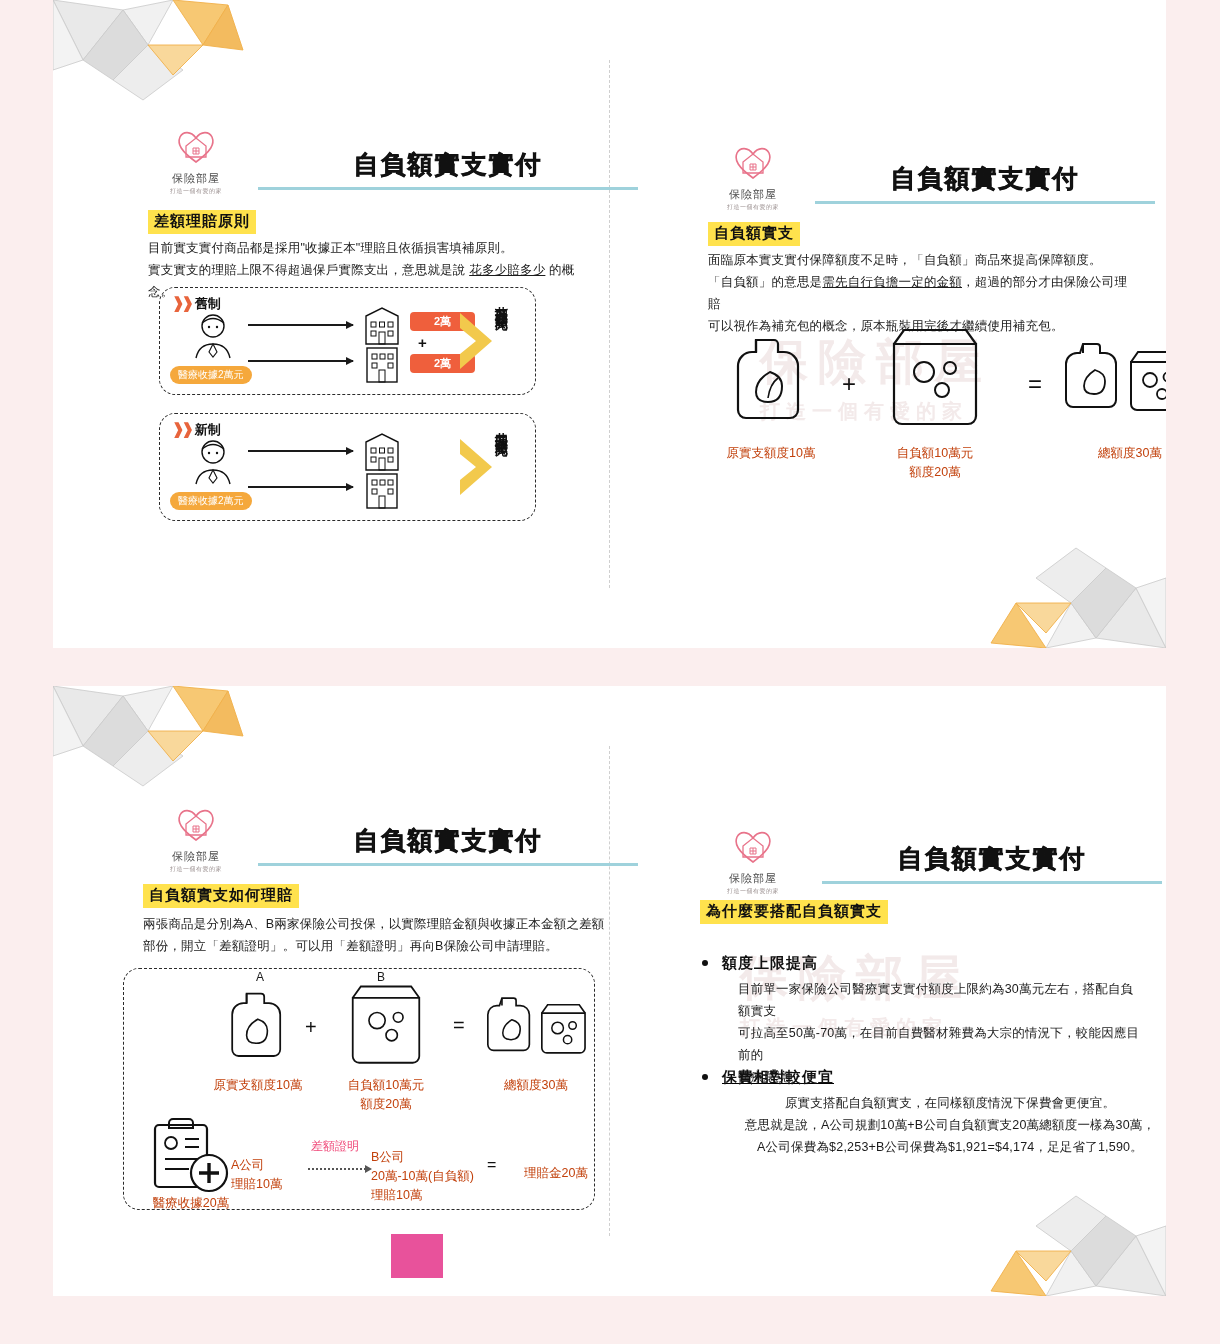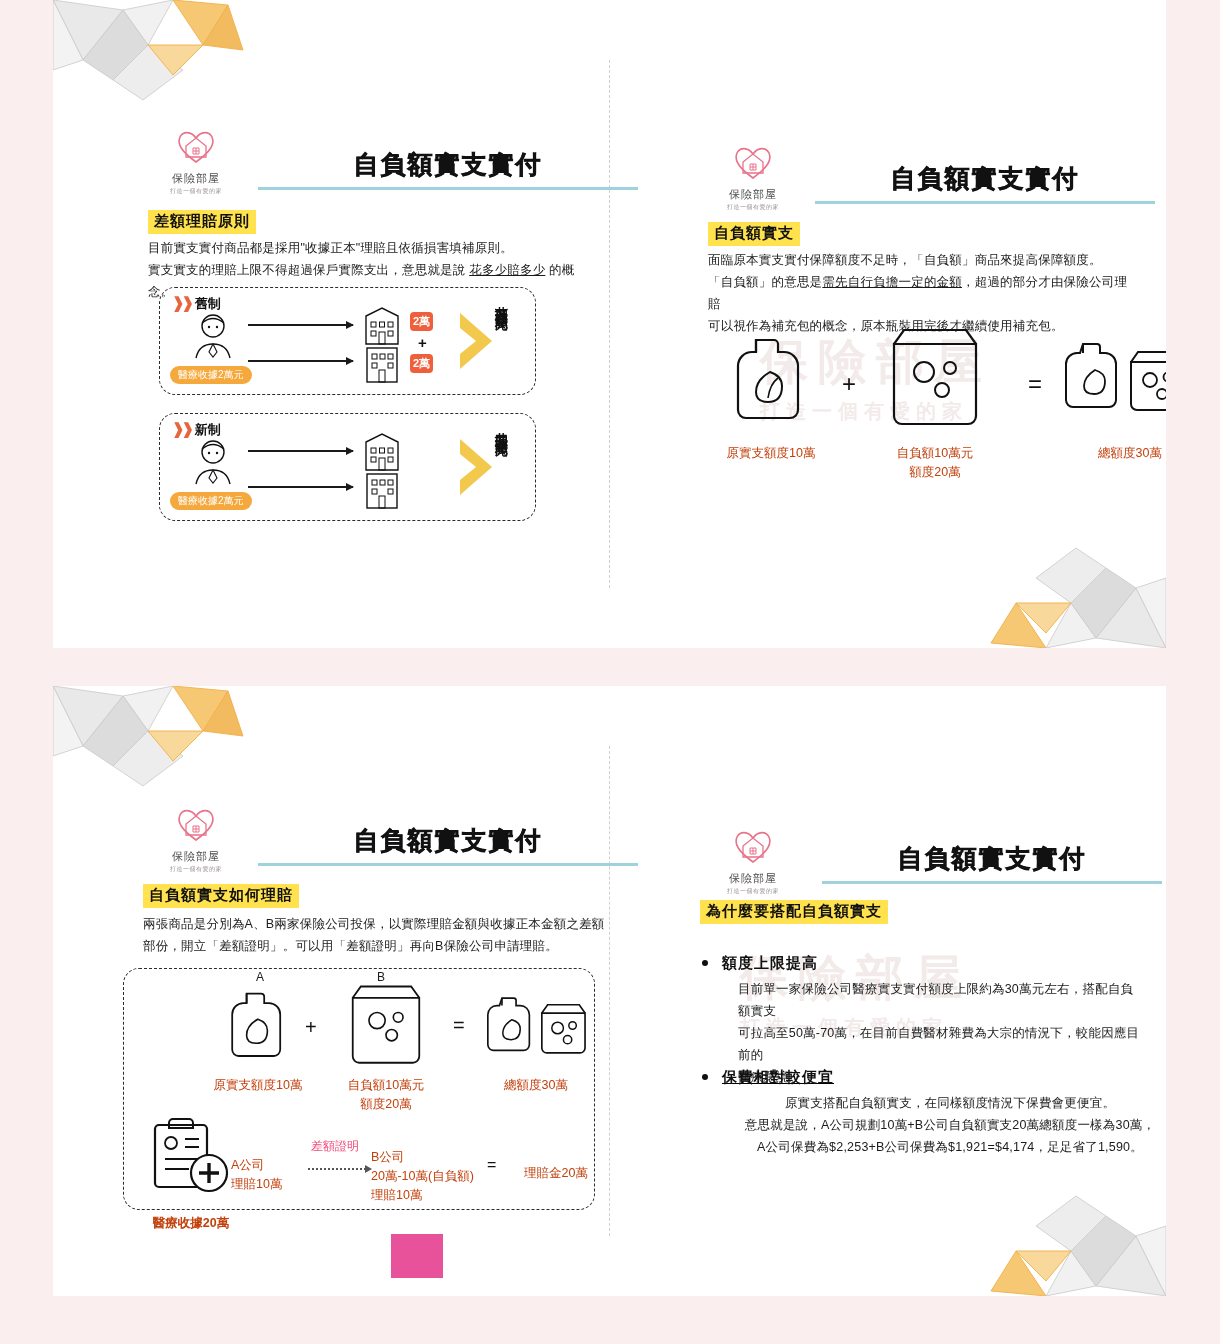--- a/index.html
+++ b/index.html
@@ -140,21 +140,21 @@
     border-radius: 9px;
     padding: 2px 8px;
     white-space: nowrap;
   }
   .amt-tag {
     position: absolute;
     background: #ef5f3c;
     color: #fff;
     font-size: 11px;
     border-radius: 4px;
-    padding: 2px 3px;
+    padding: 2px 24px;
     font-weight: bold;
   }
   .plus-sign {
     position: absolute;
     font-size: 15px;
     color: #111;
     font-weight: bold;
   }
   .vtext {
     position: absolute;
@@ -546,21 +546,21 @@
       <div class="caption" style="left:418px;top:390px;width:130px;">總額度30萬</div>
 
       <svg style="position:absolute;left:90px;top:425px;" width="90" height="90" viewBox="0 0 90 90">
         <path d="M16 14 h44 a4 4 0 0 1 4 4 v54 a4 4 0 0 1 -4 4 h-44 a4 4 0 0 1 -4 -4 v-54 a4 4 0 0 1 4 -4 z" fill="none" stroke="#111" stroke-width="2.2"></path>
         <path d="M30 8 h16 a4 4 0 0 1 4 4 v5 h-24 v-5 a4 4 0 0 1 4 -4 z" fill="none" stroke="#111" stroke-width="2"></path>
         <circle cx="28" cy="32" r="6" fill="none" stroke="#111" stroke-width="1.8"></circle>
         <path d="M42 28 h14 M42 36 h14 M22 48 h34 M22 58 h24" fill="none" stroke="#111" stroke-width="1.8"></path>
         <circle cx="66" cy="62" r="18" fill="#fff" stroke="#111" stroke-width="2.2"></circle>
         <path d="M66 52 v20 M56 62 h20" stroke="#111" stroke-width="3.4"></path>
       </svg>
-      <div class="caption" style="left:78px;top:528px;width:120px;font-weight:bold;">醫療收據20萬</div>
+      <div class="caption" style="left:78px;top:508px;width:120px;">醫療收據20萬</div>
 
       <div class="caption" style="left:178px;top:470px;width:90px;text-align:left;">
         <div>A公司</div>
         <div>理賠10萬</div>
       </div>
 
       <div class="diff-label" style="left:258px;top:452px;">差額證明</div>
       <div class="dot-line" style="left:255px;top:482px;width:62px;"></div>
 
       <div class="caption" style="left:318px;top:462px;width:130px;text-align:left;">

